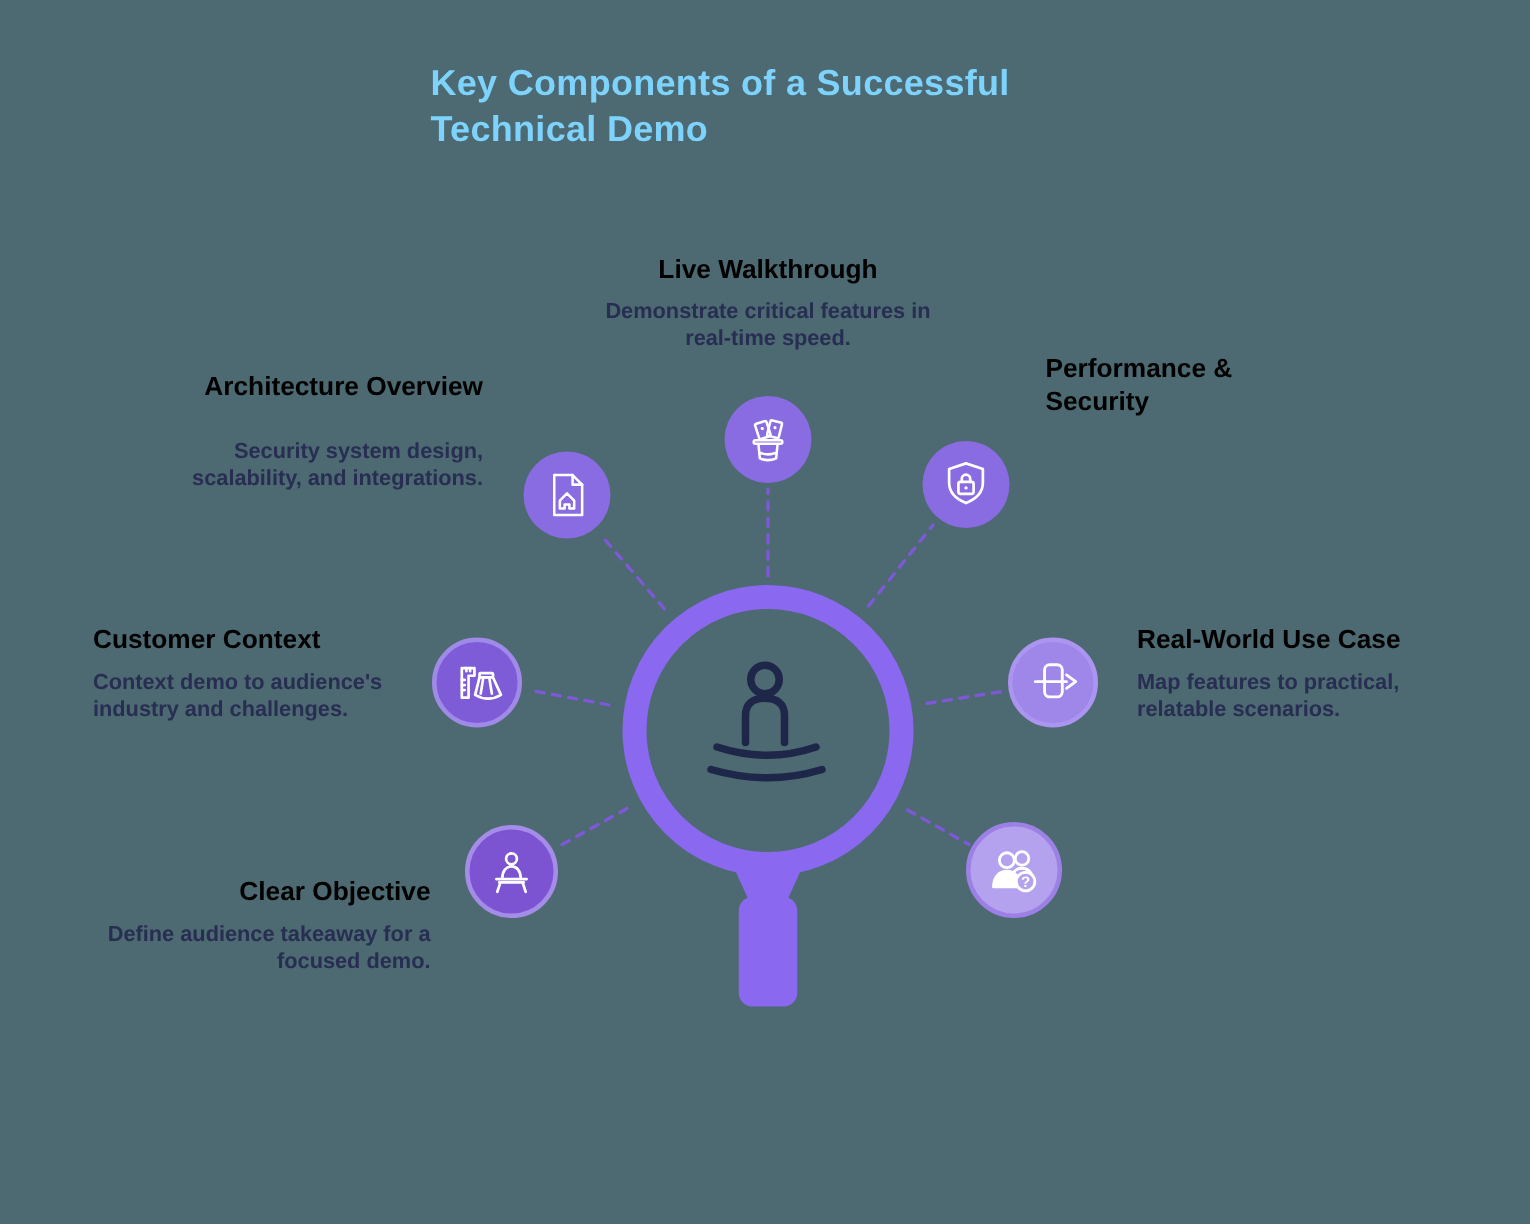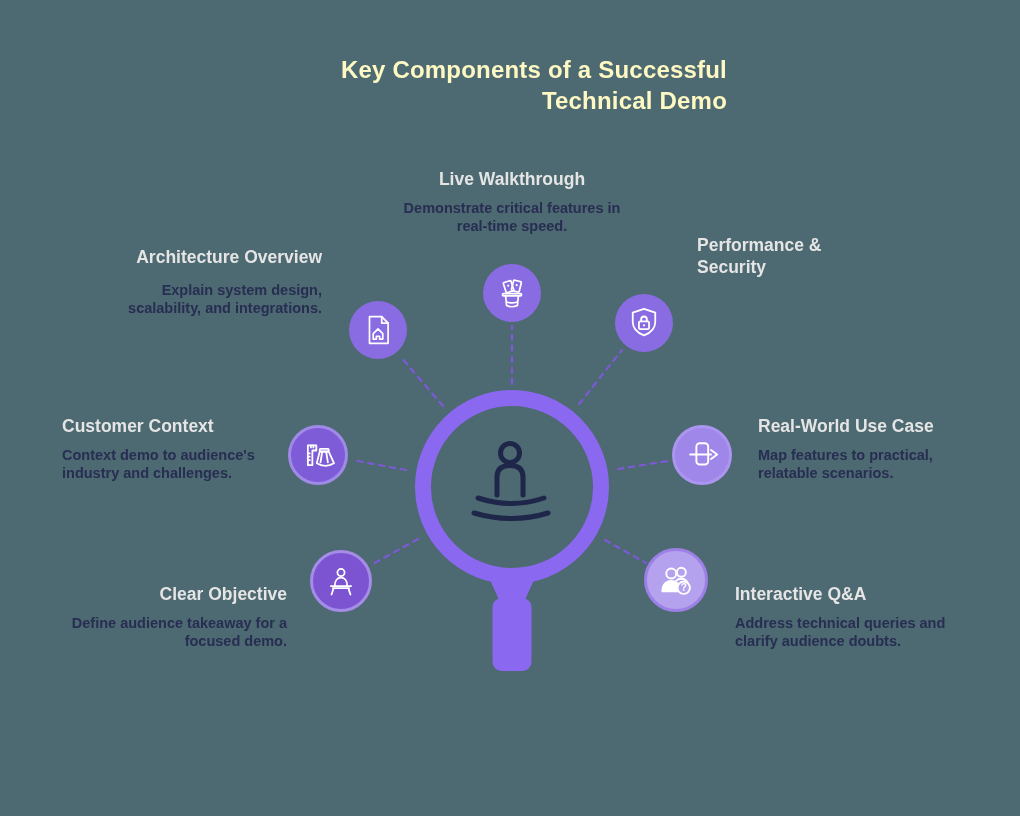--- a/index.html
+++ b/index.html
@@ -5,38 +5,38 @@
   html,body{margin:0;padding:0;}
   body{
     width:1020px;height:816px;
     background:#4d6971;
     font-family:"Liberation Sans", sans-serif;
     position:relative;overflow:hidden;
   }
   .canvas{position:absolute;left:0;top:0;width:1020px;height:816px;}
 
   .title{
-    position:absolute;left:287px;top:54px;width:440px;
-    text-align:right;
+    position:absolute;left:287px;top:40px;width:440px;
+    text-align:left;
     font-size:24px;font-weight:700;line-height:31px;
-    color:#fef9c3;letter-spacing:.2px;
+    color:#7dd3fc;letter-spacing:.2px;
   }
 
   .item{position:absolute;}
   .item-label{
-    font-size:17.5px;font-weight:700;color:#e5e5e5;line-height:22px;
+    font-size:17.5px;font-weight:700;color:#000000;line-height:22px;
     margin:0 0 10px 0;
   }
   .item-desc{
     font-size:14.5px;font-weight:700;color:#272e52;line-height:17.5px;
   }
 
   .item-walkthrough{left:388px;top:168px;width:248px;text-align:center;}
   .item-architecture{left:107px;top:246px;width:215px;text-align:right;}
-  .item-architecture .item-label{margin-bottom:14px;}
+  .item-architecture .item-label{margin-bottom:25px;}
   .item-performance{left:697px;top:234px;width:235px;text-align:left;}
   .item-performance .item-label{max-width:150px;}
   .item-customer{left:62px;top:415px;width:200px;}
   .item-usecase{left:758px;top:415px;width:200px;text-align:left;}
   .item-objective{left:62px;top:583px;width:225px;text-align:right;}
   .item-qa{left:735px;top:583px;width:225px;text-align:left;}
 
   .icon-circle{
     position:absolute;border-radius:50%;box-sizing:border-box;
     display:flex;align-items:center;justify-content:center;
@@ -88,21 +88,21 @@
 
   <div class="title">Key Components of a Successful Technical Demo</div>
 
   <div class="item item-walkthrough">
     <div class="item-label">Live Walkthrough</div>
     <div class="item-desc">Demonstrate critical features in real-time speed.</div>
   </div>
 
   <div class="item item-architecture">
     <div class="item-label">Architecture Overview</div>
-    <div class="item-desc">Explain system design, scalability, and integrations.</div>
+    <div class="item-desc">Security system design, scalability, and integrations.</div>
   </div>
 
   <div class="item item-performance">
     <div class="item-label">Performance &amp; Security</div>
   </div>
 
   <div class="item item-customer">
     <div class="item-label">Customer Context</div>
     <div class="item-desc">Context demo to audience's industry and challenges.</div>
   </div>
@@ -110,24 +110,20 @@
   <div class="item item-objective">
     <div class="item-label">Clear Objective</div>
     <div class="item-desc">Define audience takeaway for a focused demo.</div>
   </div>
 
   <div class="item item-usecase">
     <div class="item-label">Real-World Use Case</div>
     <div class="item-desc">Map features to practical, relatable scenarios.</div>
   </div>
 
-  <div class="item item-qa">
-    <div class="item-label">Interactive Q&amp;A</div>
-    <div class="item-desc">Address technical queries and clarify audience doubts.</div>
-  </div>
 
   <div class="icon-circle ic-walkthrough">
     <svg width="34" height="34" viewBox="0 0 32 32" fill="none" stroke="#ffffff" stroke-width="1.6" stroke-linecap="round" stroke-linejoin="round">
       <g transform="rotate(-18 13 10)">
           <rect x="9" y="5" width="7.5" height="10" rx="1"></rect>
           <circle cx="12.7" cy="9" r="1" fill="#ffffff" stroke="none"></circle>
         </g>
       <g transform="rotate(14 20 9)">
           <rect x="16.5" y="4.5" width="7.5" height="10" rx="1"></rect>
           <circle cx="20.3" cy="8.5" r="1" fill="#ffffff" stroke="none"></circle>

